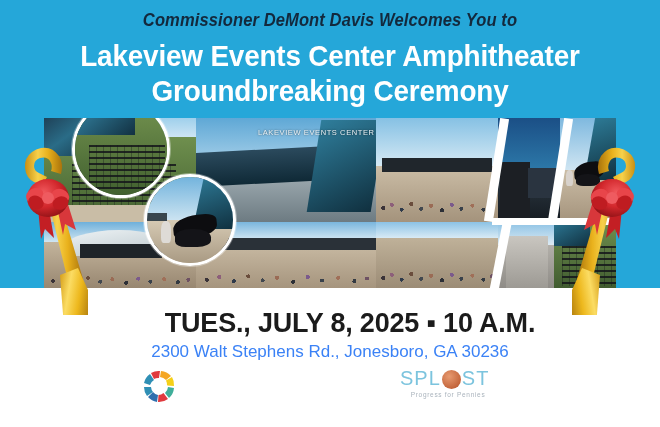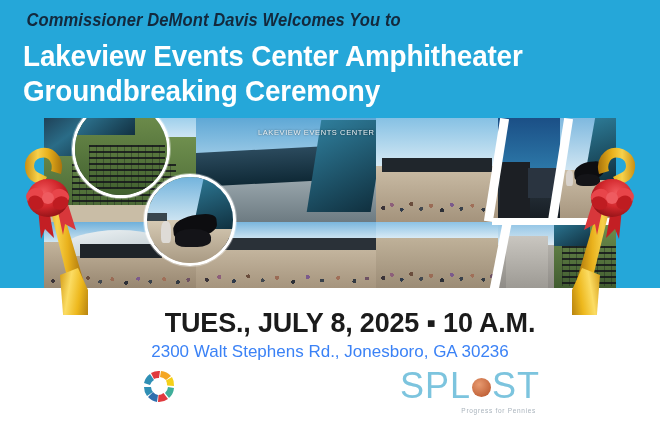--- a/index.html
+++ b/index.html
@@ -24,20 +24,21 @@
     left: 0; top: 0;
     width: 660px; height: 288px;
     background: #25a7d9;
   }
 
   
   .header-block {
     position: absolute;
     left: 0; top: 0;
     width: 660px;
+    text-align: center;
     z-index: 6;
   }
   .eyebrow {
     font-family: "Liberation Sans Narrow", "Liberation Sans", sans-serif;
     font-style: italic;
     font-weight: bold;
     font-size: 18px;
     color: #13293d;
     letter-spacing: 0.1px;
     margin-top: 11px;
@@ -253,21 +254,21 @@
   }
   .splost-logo {
     position: absolute;
     left: 400px; top: -2px;
     display: flex;
     flex-direction: column;
     align-items: flex-end;
   }
   .splost-word {
     font-family: "Liberation Sans", sans-serif;
-    font-size: 36px;
+    font-size: 20px;
     letter-spacing: 1px;
     color: #7cc4de;
     line-height: 1;
     display: flex;
     align-items: center;
   }
   .penny {
     display: inline-block;
     width: 19px; height: 19px;
     border-radius: 50%;

